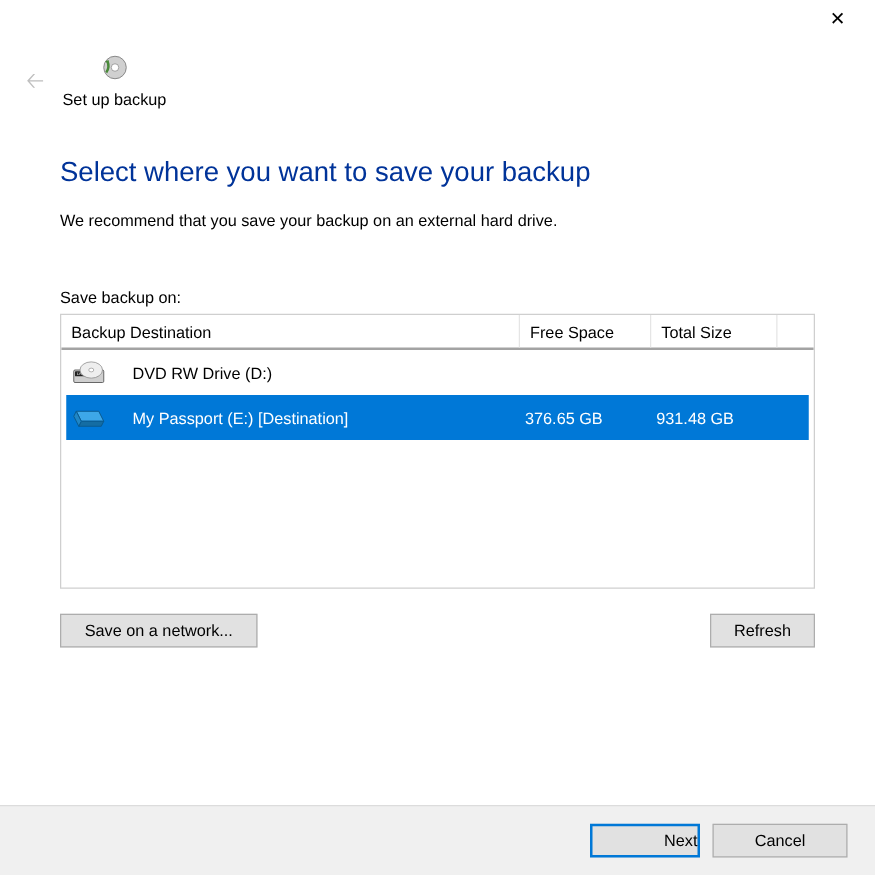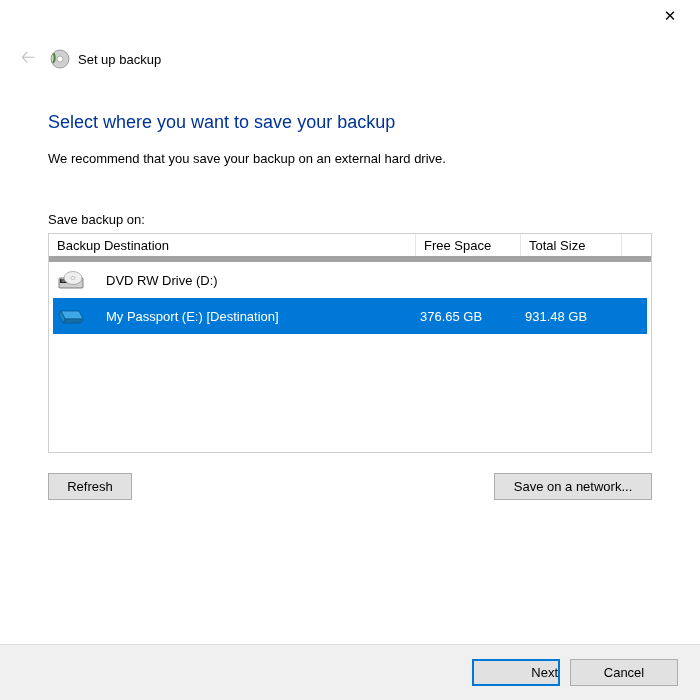--- a/index.html
+++ b/index.html
@@ -45,35 +45,36 @@
     gap: 10px;
   }
   .back-arrow {
     color: #bfbfbf;
     font-size: 18px;
     width: 24px; text-align: center;
   }
   .window-title {
     display: flex; align-items: center; gap: 8px;
     font-size: 13px;
+    flex-direction: column;
   }
   .backup-icon {
     width: 20px; height: 20px;
     position: relative;
   }
   .backup-icon svg { width: 20px; height: 20px; }
   .content {
     padding: 26px 48px 0 48px;
     flex: 1 1 auto;
     display: flex; flex-direction: column;
   }
   h1.instruction {
     color: #003399;
     font-weight: 400;
-    font-size: 18px;
+    font-size: 22px;
     margin: 0 0 18px 0;
   }
   .recommendation {
     font-size: 13px;
     margin-bottom: 46px;
   }
   .table-label {
     margin-bottom: 6px;
   }
   .drive-table {
@@ -81,21 +82,21 @@
     width: 100%;
     height: 220px;
     overflow: hidden;
     background: #fff;
   }
   .dt-header {
     display: flex;
     font-size: 13px;
     height: 28px;
     align-items: center;
-    border-bottom: 6px solid #a3a3a3;
+    border-bottom: 2px solid #a3a3a3;
     user-select: none;
   }
   .col-dest { flex: 1 1 auto; padding-left: 8px; border-right: 1px solid #e5e5e5; height:100%; display:flex; align-items:center;}
   .col-free { width: 105px; padding-left: 8px; border-right: 1px solid #e5e5e5; height:100%; display:flex; align-items:center;}
   .col-total { width: 100px; padding-left: 8px; height:100%; display:flex; align-items:center;}
   .col-tail { width: 30px; border-left: 1px solid #e5e5e5; height:100%;}
   .dt-row {
     display: flex;
     align-items: center;
     height: 36px;
@@ -228,22 +229,22 @@
           </span>
           <span>My Passport (E:) [Destination]</span>
         </div>
         <div class="cell-free">376.65 GB</div>
         <div class="cell-total">931.48 GB</div>
         <div class="cell-tail"></div>
       </div>
     </div>
 
     <div class="button-row">
+      <button class="win-btn wide">Save on a network...</button>
       <button class="win-btn">Refresh</button>
-      <button class="win-btn wide">Save on a network...</button>
     </div>
   </div>
 
   <div class="footer">
     <button class="next-btn">Next</button>
     <button class="cancel-btn">Cancel</button>
   </div>
 
 </div>
 

